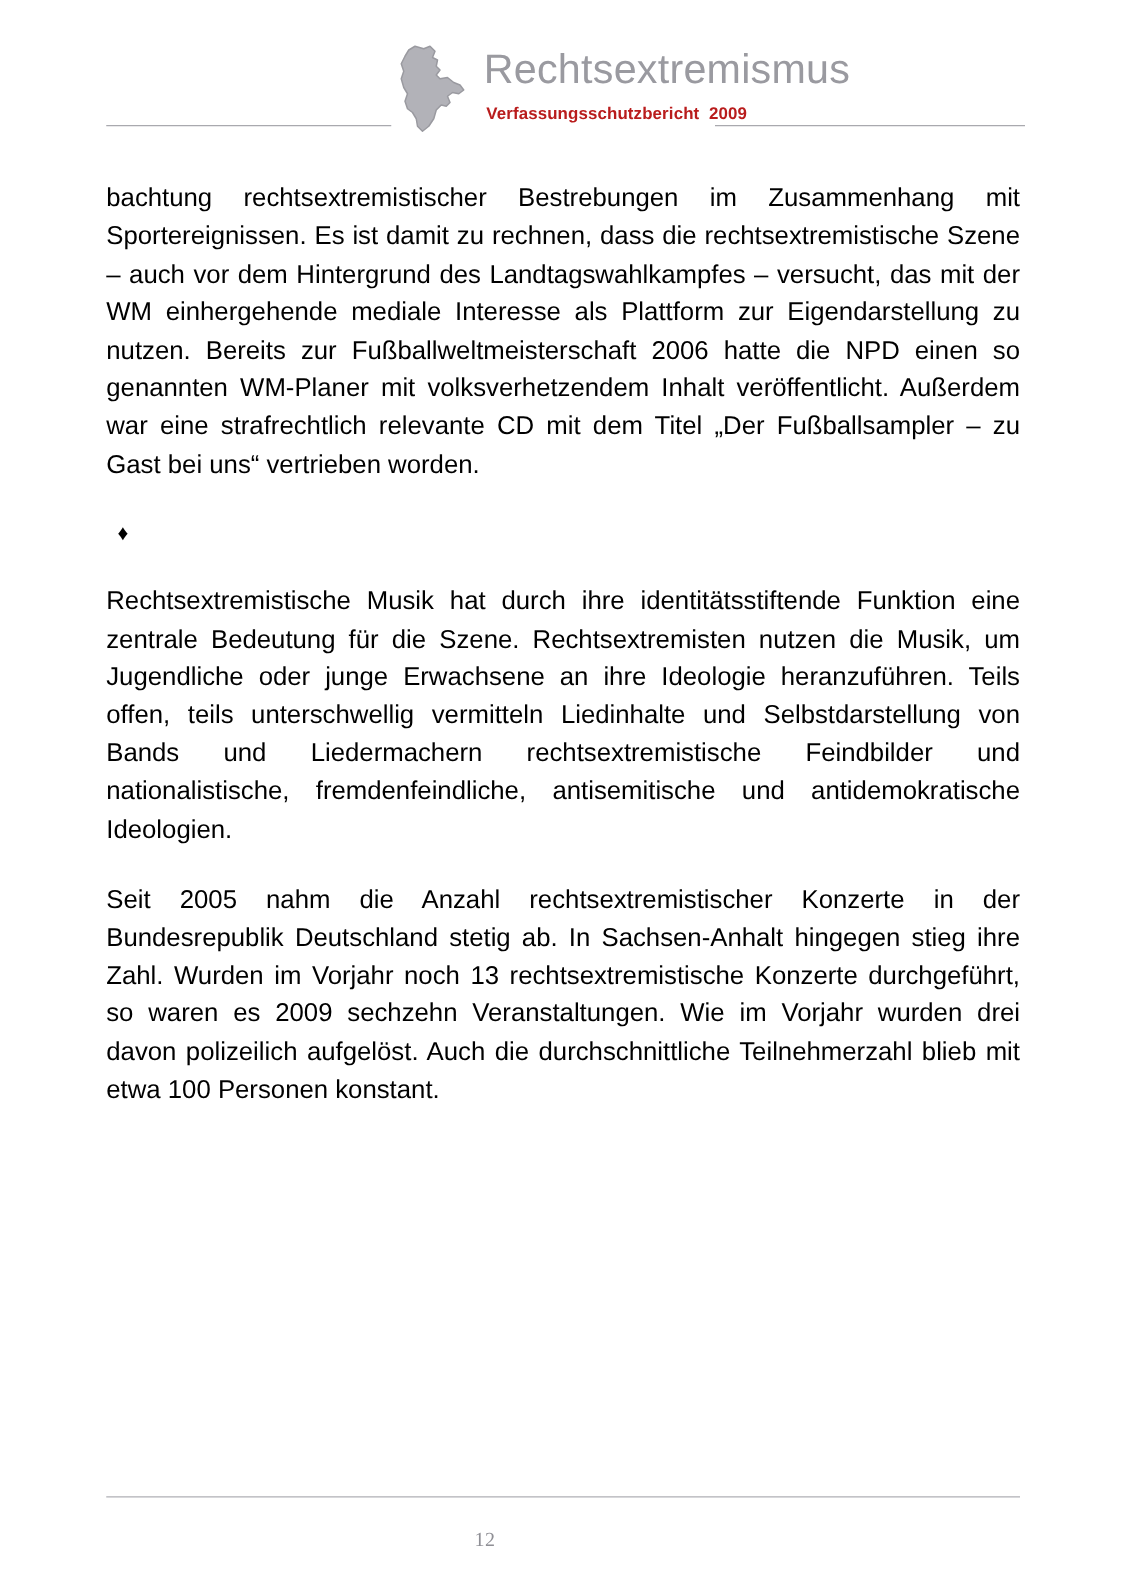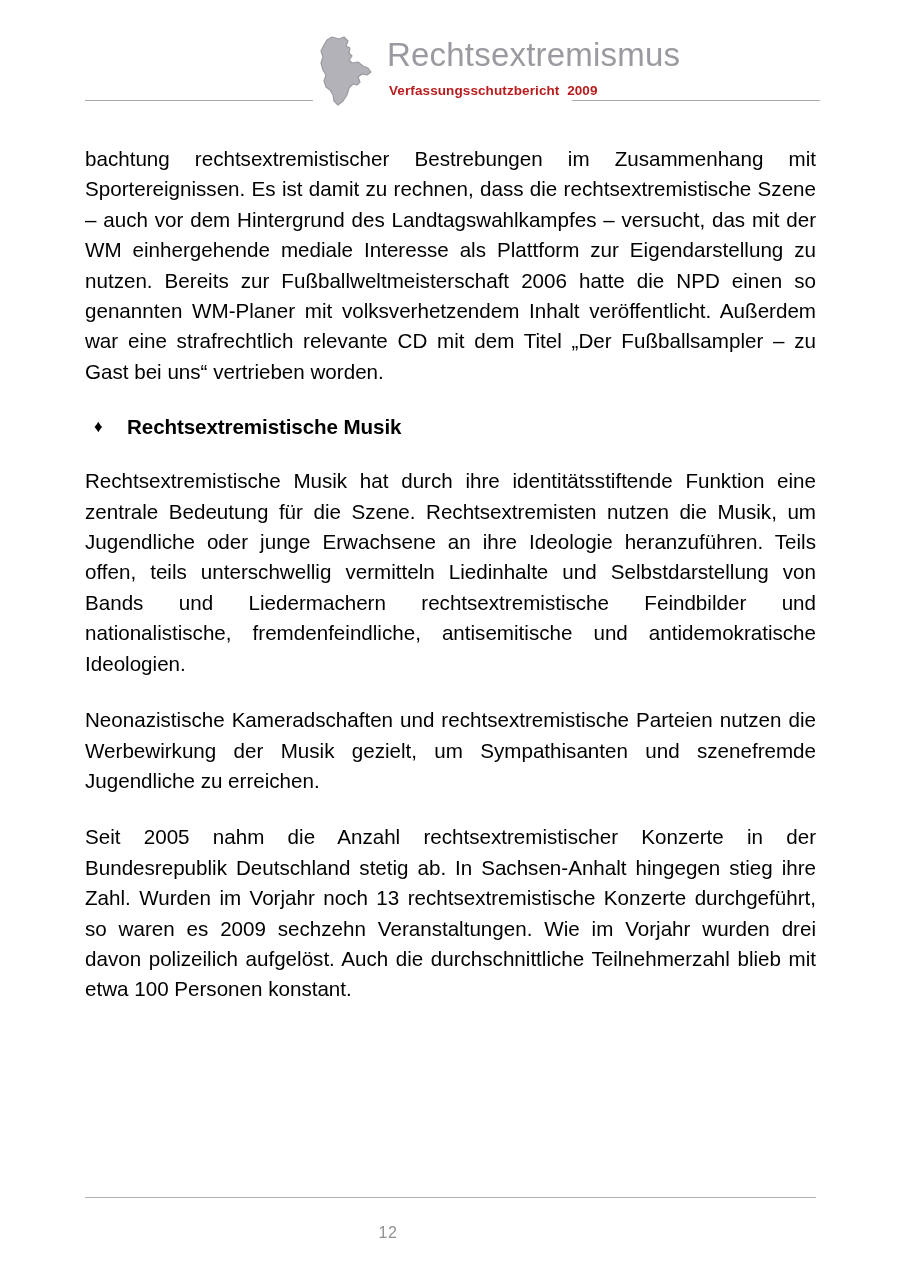--- a/index.html
+++ b/index.html
@@ -164,20 +164,21 @@
   }
   .footer-pageno {
     position: absolute;
     left: 0;
     top: 42px;
     width: 776px;
     text-align: center;
     font-size: 16px;
     color: #8f8f95;
     letter-spacing: 0.5px;
+    font-family: Liberation Serif, serif;
   }
 </style>
 </head>
 <body>
 
 <div class="page">
 
   <div class="page-header">
     <div class="header-inner">
 
@@ -198,26 +199,24 @@
       <div class="brand-subtitle">Verfassungsschutzbericht  2009</div>
     </div>
   </div>
 
   <div class="content">
 
     <p class="body-par gap-before-bullet">bachtung rechtsextremistischer Bestrebungen im Zusammenhang mit Sportereignissen. Es ist damit zu rechnen, dass die rechtsextremistische Szene – auch vor dem Hintergrund des Landtagswahlkampfes – versucht, das mit der WM einhergehende mediale Interesse als Plattform zur Eigendarstellung zu nutzen. Bereits zur Fußballweltmeisterschaft 2006 hatte die NPD einen so genannten WM-Planer mit volksverhetzendem Inhalt veröffentlicht. Außerdem war eine strafrechtlich relevante CD mit dem Titel „Der Fußballsampler – zu Gast bei uns“ vertrieben worden.</p>
 
     <div class="bullet-heading">
       <span class="bullet-glyph">♦</span>
-      <span class="bullet-label">Rechtsextremistische Musik</span>
     </div>
 
     <p class="body-par">Rechtsextremistische Musik hat durch ihre identitätsstiftende Funktion eine zentrale Bedeutung für die Szene. Rechtsextremisten nutzen die Musik, um Jugendliche oder junge Erwachsene an ihre Ideologie heranzuführen. Teils offen, teils unterschwellig vermitteln Liedinhalte und Selbstdarstellung von Bands und Liedermachern rechtsextremistische Feindbilder und nationalistische, fremdenfeindliche, antisemitische und antidemokratische Ideologien.</p>
 
-    <p class="body-par">Neonazistische Kameradschaften und rechtsextremistische Parteien nutzen die Werbewirkung der Musik gezielt, um Sympathisanten und szenefremde Jugendliche zu erreichen.</p>
 
 
 
     <p class="body-par">Seit 2005 nahm die Anzahl rechtsextremistischer Konzerte in der Bundesrepublik Deutschland stetig ab. In Sachsen-Anhalt hingegen stieg ihre Zahl. Wurden im Vorjahr noch 13 rechtsextremistische Konzerte durchgeführt, so waren es 2009 sechzehn Veranstaltungen. Wie im Vorjahr wurden drei davon polizeilich aufgelöst. Auch die durchschnittliche Teilnehmerzahl blieb mit etwa 100 Personen konstant.</p>
   </div>
 
   <div class="page-footer">
     <div class="footer-rule"></div>
     <div class="footer-pageno">12</div>
   </div>

